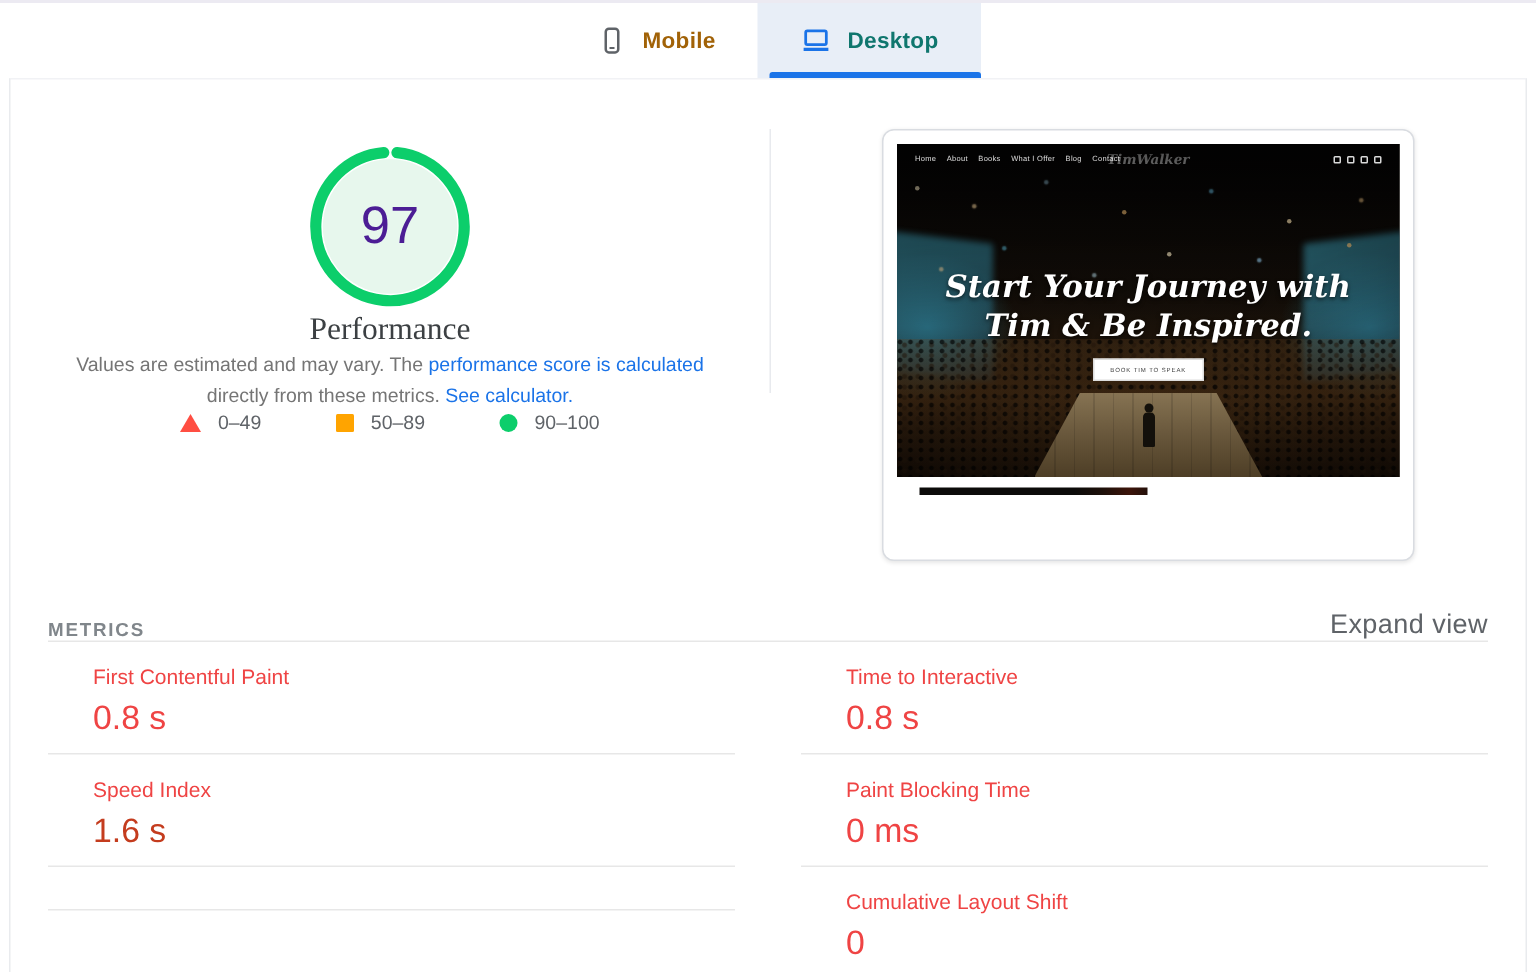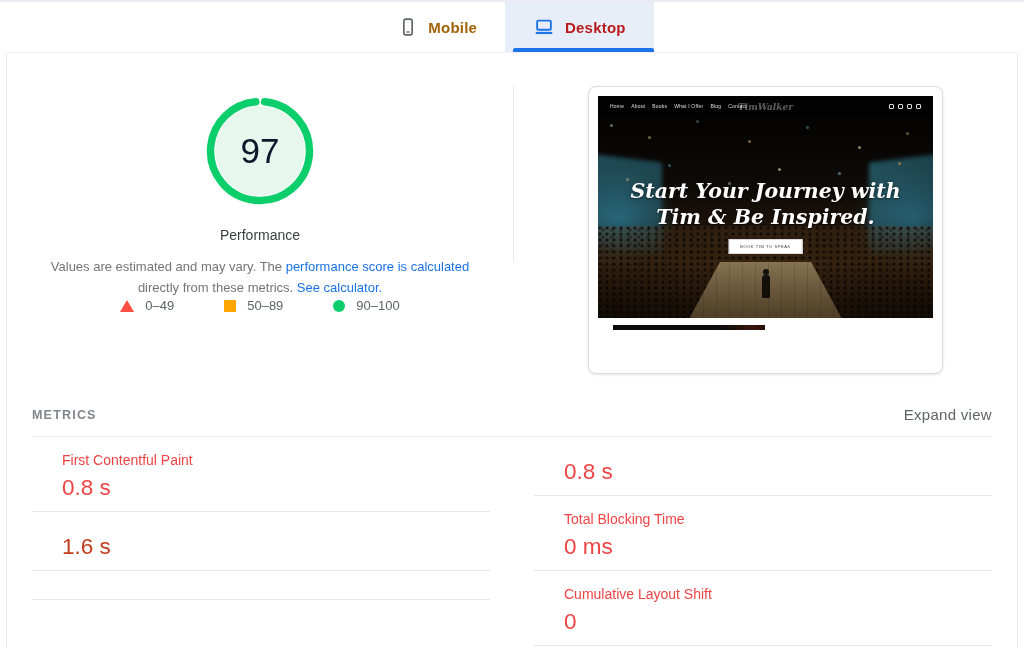--- a/index.html
+++ b/index.html
@@ -4,39 +4,39 @@
 <style>
   * { margin:0; padding:0; box-sizing:border-box; }
   html,body { width:1024px; height:648px; background:#fff; overflow:hidden;
               font-family:"Liberation Sans", sans-serif; }
 
   
   .tabbar { height:52px; display:flex; justify-content:center; align-items:stretch;
             border-top:2px solid #eceaf2; }
   .tab { display:flex; align-items:center; gap:10px; padding:0 28px;
          font-size:15px; font-weight:bold; letter-spacing:.2px; color:#a16207; cursor:pointer; }
-  .tab.active { background:#e8eef7; color:#b91c1c; position:relative; }
+  .tab.active { background:#e8eef7; color:#0f766e; position:relative; }
   .tab.active::after { content:''; position:absolute; left:8px; right:0; bottom:0;
                        height:4px; background:#1a73e8; border-radius:2px 2px 0 0; }
   .tab svg { display:block; }
 
   
   .panel { position:absolute; left:6px; right:6px; top:52px; height:700px;
            background:#fff; border-left:1px solid #e9ebee; border-right:1px solid #e9ebee;
            border-top:1px solid #f1f2f5; }
 
   
   .summary { display:flex; padding-top:30px; }
   .score-col { width:506px; display:flex; flex-direction:column; align-items:center; padding-top:12px; }
   .gauge-wrap { position:relative; width:112px; height:112px; }
   .gauge-wrap svg { width:112px; height:112px; }
   .gauge-score { position:absolute; inset:0; display:flex; align-items:center; justify-content:center;
-                 font-size:35px; color:#0f172a; }
-  .gauge-label { margin-top:20px; font-size:14px; color:#3c4043; }
-  .disclaimer { margin-top:13px; width:448px; text-align:center; font-size:13px;
+                 font-size:35px; color:#4c1d95; }
+  .gauge-label { margin-top:0; font-size:21px; color:#3c4043;font-family:Liberation Serif, serif; }
+  .disclaimer { margin-top:0; width:448px; text-align:center; font-size:13px;
                 line-height:21px; color:#757575; }
   .disclaimer a { color:#1a73e8; text-decoration:none; cursor:pointer; }
   .legend { display:flex; align-items:center; gap:50px; }
   .legend-item { display:flex; align-items:center; gap:11px; font-size:13px; color:#5f6368; }
   .sh-triangle { width:0; height:0; border-left:7px solid transparent; border-right:7px solid transparent;
                  border-bottom:12px solid #ff4e42; }
   .sh-square { width:12px; height:12px; background:#ffa400; border-radius:1px; }
   .sh-circle { width:12px; height:12px; background:#0cce6b; border-radius:50%; }
 
   .vdivider { width:1px; height:176px; background:#e8eaee; margin-top:3px; }
@@ -96,24 +96,24 @@
       font-size:20.5px; line-height:26px; color:#fff; text-shadow:0 1px 3px rgba(0,0,0,.65); }
   .shot-btn { position:absolute; z-index:5; top:143px; left:50%; transform:translateX(-50%);
       background:#fff; border:1px solid #ddd; padding:4px 11px; font-size:4px;
       letter-spacing:.6px; color:#3a3a3a; white-space:nowrap; }
   .strip { height:18px; display:flex; align-items:center; padding-left:15px; }
   .strip-bar { width:152px; height:5px;
       background:linear-gradient(90deg,#0c0b0a 0 68%, #1d100a 80%, #3c140a 92%, #24100a 100%); }
 
   
   .metrics-sec { margin:32px 25px 0 25px; }
-  .metrics-head { display:flex; justify-content:space-between; align-items:center;
-                  padding-bottom:13px; border-bottom:1px solid #e7e7e7; }
+  .metrics-head { display:flex; justify-content:space-between; align-items:flex-end;
+                  padding-bottom:0; border-bottom:1px solid #e7e7e7; }
   .metrics-title { font-size:12.5px; letter-spacing:1.2px; color:#80868b; font-weight:bold; }
-  .expand-view { font-size:15px; color:#5f6368; cursor:pointer; letter-spacing:.3px; }
+  .expand-view { font-size:18px; color:#5f6368; cursor:pointer; letter-spacing:.3px; }
   .metrics-grid { display:grid; grid-template-columns:1fr 1fr; column-gap:44px; }
   .metric-row { display:grid; grid-template-columns:30px 1fr; align-items:start;
                 padding:15px 0 10px 0; border-bottom:1px solid #e7e7e7; }
   .m-icon { margin-top:3px; }
   .m-dot { width:11px; height:11px; border-radius:50%; background:#0cce6b; }
   .m-square { width:11px; height:11px; border-radius:1px; background:#ffa400; }
   .m-name { font-size:14px; color:#ef4444; }
   .m-value { grid-column:2; font-size:22.5px; margin-top:7px; }
   .v-pass { color:#ef4444; }
   .v-average { color:#c43c1e; }
@@ -219,34 +219,36 @@
     </div>
     <div class="metrics-grid">
       <div>
         <div class="metric-row">
           <span class="m-icon"><span class="m-dot"></span></span>
           <span class="m-name">First Contentful Paint</span>
           <span class="m-value v-pass">0.8 s</span>
         </div>
         <div class="metric-row">
           <span class="m-icon"><span class="m-square"></span></span>
+          <span class="m-name">Speed Index</span>
           <span class="m-value v-average">1.6 s</span>
         </div>
         <div class="metric-row">
           <span class="m-icon"><span class="m-dot"></span></span>
         </div>
       </div>
       <div>
         <div class="metric-row">
           <span class="m-icon"><span class="m-dot"></span></span>
+          <span class="m-name">Time to Interactive</span>
           <span class="m-value v-pass">0.8 s</span>
         </div>
         <div class="metric-row">
           <span class="m-icon"><span class="m-dot"></span></span>
-          <span class="m-name">Total Blocking Time</span>
+          <span class="m-name">Paint Blocking Time</span>
           <span class="m-value v-pass">0 ms</span>
         </div>
         <div class="metric-row">
           <span class="m-icon"><span class="m-dot"></span></span>
           <span class="m-name">Cumulative Layout Shift</span>
           <span class="m-value v-pass">0</span>
         </div>
       </div>
     </div>
   </section>

